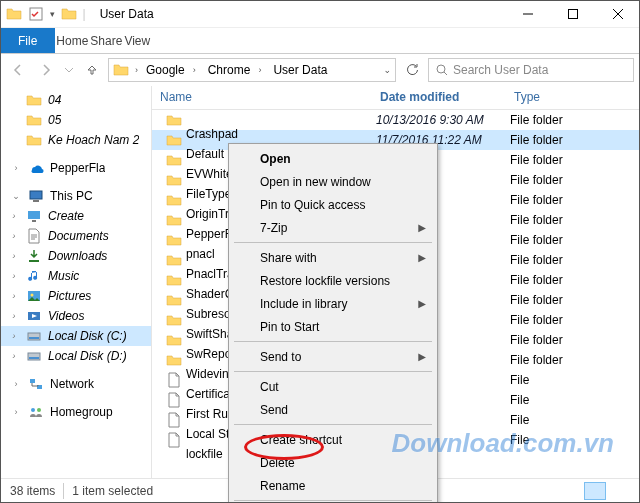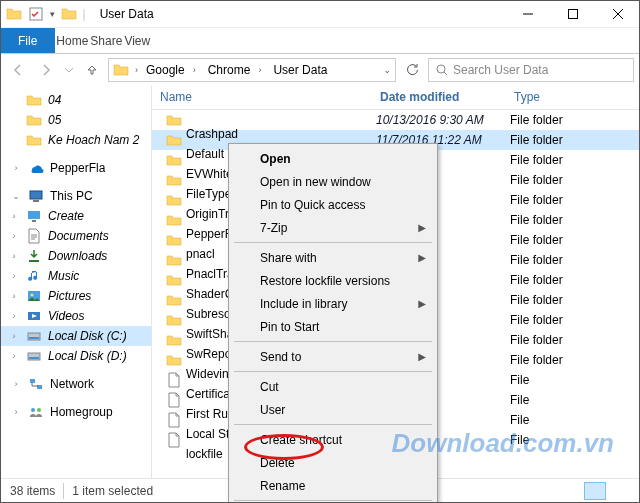--- a/index.html
+++ b/index.html
@@ -492,21 +492,21 @@
     <div class="sep"></div>
     <div class="item">
       <span>Send to</span>
       <span class="arrow">▶</span>
     </div>
     <div class="sep"></div>
     <div class="item">
       <span>Cut</span>
     </div>
     <div class="item">
-      <span>User</span>
+      <span>Send</span>
     </div>
     <div class="sep"></div>
     <div class="item">
       <span>Create shortcut</span>
     </div>
     <div class="item">
       <span>Delete</span>
     </div>
     <div class="item highlight">
       <span>Rename</span>

